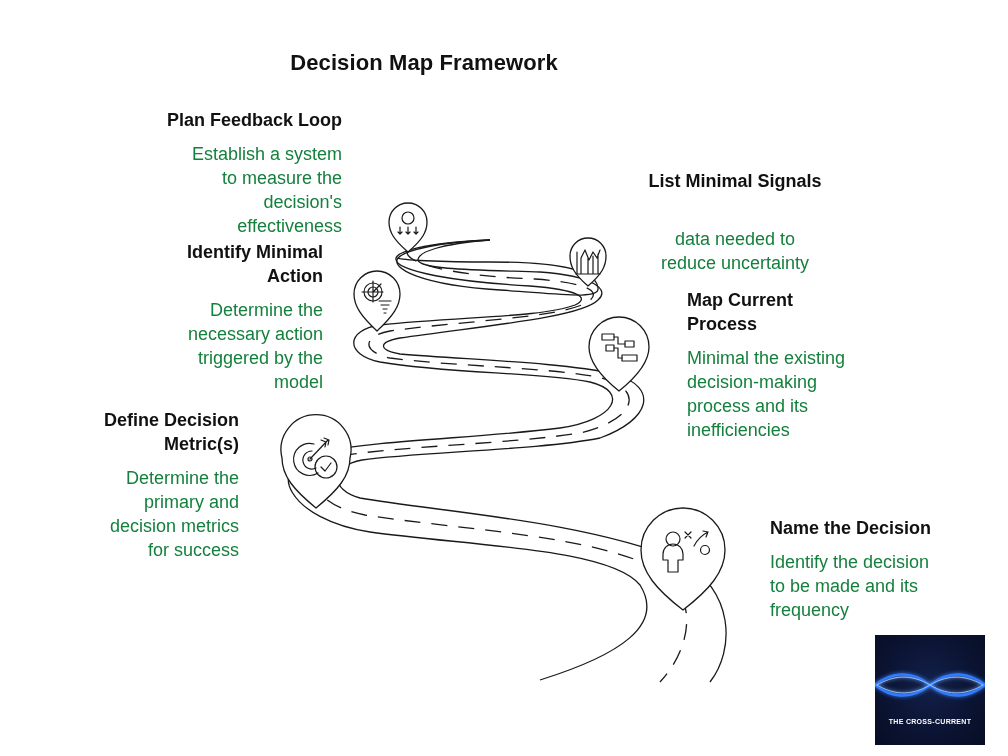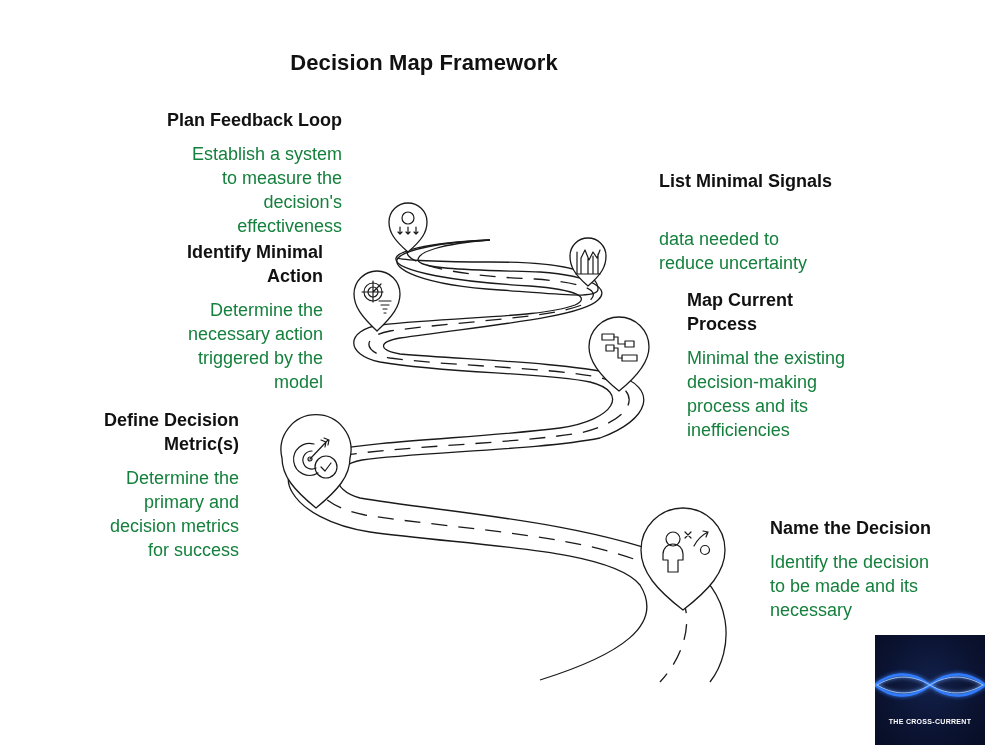--- a/index.html
+++ b/index.html
@@ -99,21 +99,21 @@
 <div class="step right-align" style="right:666px; top:108px; width:220px;">
   <h3>Plan Feedback Loop</h3>
   <p>
     <span>Establish a system</span><br>
     <span>to measure the</span><br>
     <span>decision's</span><br>
     <span>effectiveness</span>
   </p>
 </div>
 
-<div class="step left-align" style="left:659px; top:169px; width:240px;">
+<div class="step left-align" style="left:615px; top:169px; width:240px;text-align:center;">
   <h3>List Minimal Signals</h3>
   <p>
     <br>
     <span>data needed to</span><br>
     <span>reduce uncertainty</span>
   </p>
 </div>
 
 <div class="step right-align" style="right:685px; top:240px; width:200px;">
   <h3>
@@ -152,21 +152,21 @@
     <span>decision metrics</span><br>
     <span>for success</span>
   </p>
 </div>
 
 <div class="step left-align" style="left:770px; top:516px; width:230px;">
   <h3>Name the Decision</h3>
   <p>
     <span>Identify the decision</span><br>
     <span>to be made and its</span><br>
-    <span>necessary</span>
+    <span>frequency</span>
   </p>
 </div>
 
 <div class="logo">
   <svg width="110" height="110" viewBox="0 0 110 110">
     <defs>
       <filter id="glow" x="-30%" y="-30%" width="160%" height="160%">
         <feGaussianBlur stdDeviation="2.2" result="b"></feGaussianBlur>
         <feMerge>
             <feMergeNode in="b"></feMergeNode>

